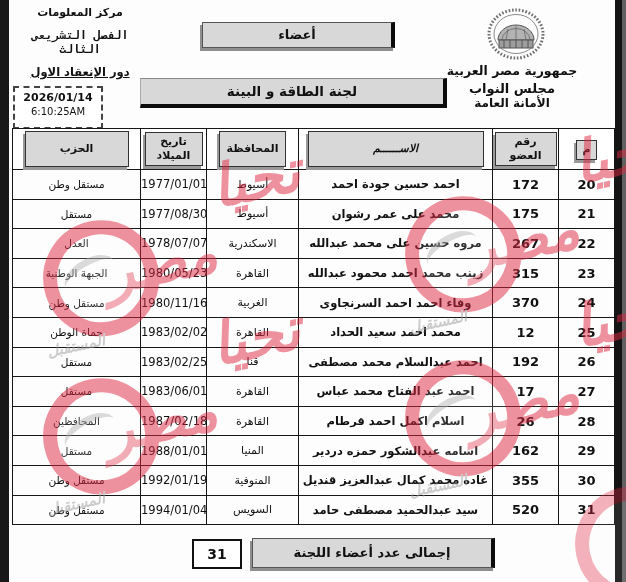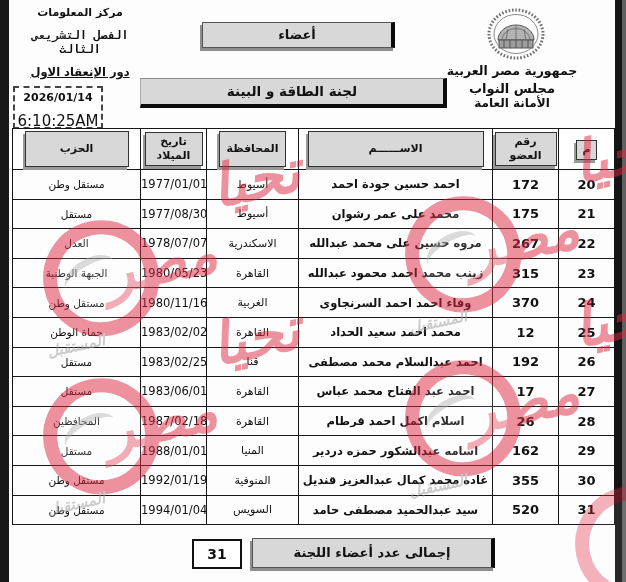--- a/index.html
+++ b/index.html
@@ -10,21 +10,21 @@
               background:linear-gradient(to right,#141414 0,#141414 7px,#606060 7px,#606060 11px);}
   
   .info-block{position:absolute;left:16px;top:6px;width:128px;text-align:center;direction:rtl;}
   .info-block div{font-weight:bold;}
   .info-l1{font-size:11px;margin-bottom:9px;}
   .info-l2{font-size:11.5px;margin-bottom:9px;font-family:Liberation Mono, monospace;}
   .info-l3{font-size:11.5px;text-decoration:underline;}
   .date-box{position:absolute;left:13px;top:86px;width:86px;height:36px;border:2px dashed #444;
             text-align:center;padding-top:3px;background:#fff;}
   .date-box .d1{font-size:11px;font-weight:bold;}
-  .date-box .d2{font-size:15px;margin-top:8px;}
+  .date-box .d2{font-size:10px;margin-top:2px;}
   
   .btn3d{background:#d8d8d8;border:1px solid #555;border-right:4px solid #0b0b0b;
          box-shadow:-2px 3px 0 #8f8f8f;text-align:center;font-weight:bold;direction:rtl;}
   .members-btn{position:absolute;left:202px;top:22px;width:188px;height:24px;line-height:24px;font-size:13px;}
   .committee-bar{position:absolute;left:140px;top:78px;width:302px;height:25px;line-height:25px;
                  font-size:13.5px;border-bottom:4px solid #0b0b0b;box-shadow:none;border-top:1px solid #888;border-left:1px solid #aaa;}
   
   .emblem{position:absolute;left:486px;top:7px;width:60px;height:54px;}
   .authority{position:absolute;left:432px;top:63px;width:160px;text-align:center;direction:rtl;}
   .authority .a1{font-size:12.5px;font-weight:bold;}
@@ -32,21 +32,21 @@
   .authority .a3{font-size:12px;font-weight:bold;}
   
   #members-table{position:absolute;left:12px;top:128px;width:602px;border-collapse:collapse;
                  direction:rtl;table-layout:fixed;z-index:1;background:transparent;}
   #members-table td,#members-table th{border:1.5px solid #161616;padding:0;vertical-align:middle;}
   #members-table thead th{height:40px;background:#fff;}
   #members-table tbody td{height:28.6px;text-align:center;}
   .hbox{display:inline-block;background:#d8d8d8;border:1px solid #333;box-shadow:-2px 3px 0 #999;
         padding:10px 7px;font-weight:bold;font-size:11px;line-height:1.3;}
   .hbox.small{padding:2px 5px;}
-  .hbox.wide{min-width:160px;}
+  .hbox.wide{min-width:160px;font-style:italic;}
   .c-serial,.c-memno{font-weight:bold;font-size:13px;}
   .c-name{font-weight:bold;font-size:11.5px;}
   .c-gov{font-size:11px;}
   .c-date{font-size:11.5px;direction:ltr;}
   .c-party{font-size:10.5px;}
   
   .total-value{position:absolute;left:192px;top:539px;width:46px;height:26px;line-height:26px;
                background:#fff;border:2px solid #111;text-align:center;font-weight:bold;font-size:14px;}
   .total-label{position:absolute;left:252px;top:538px;width:238px;height:28px;line-height:28px;font-size:13px;}
   

